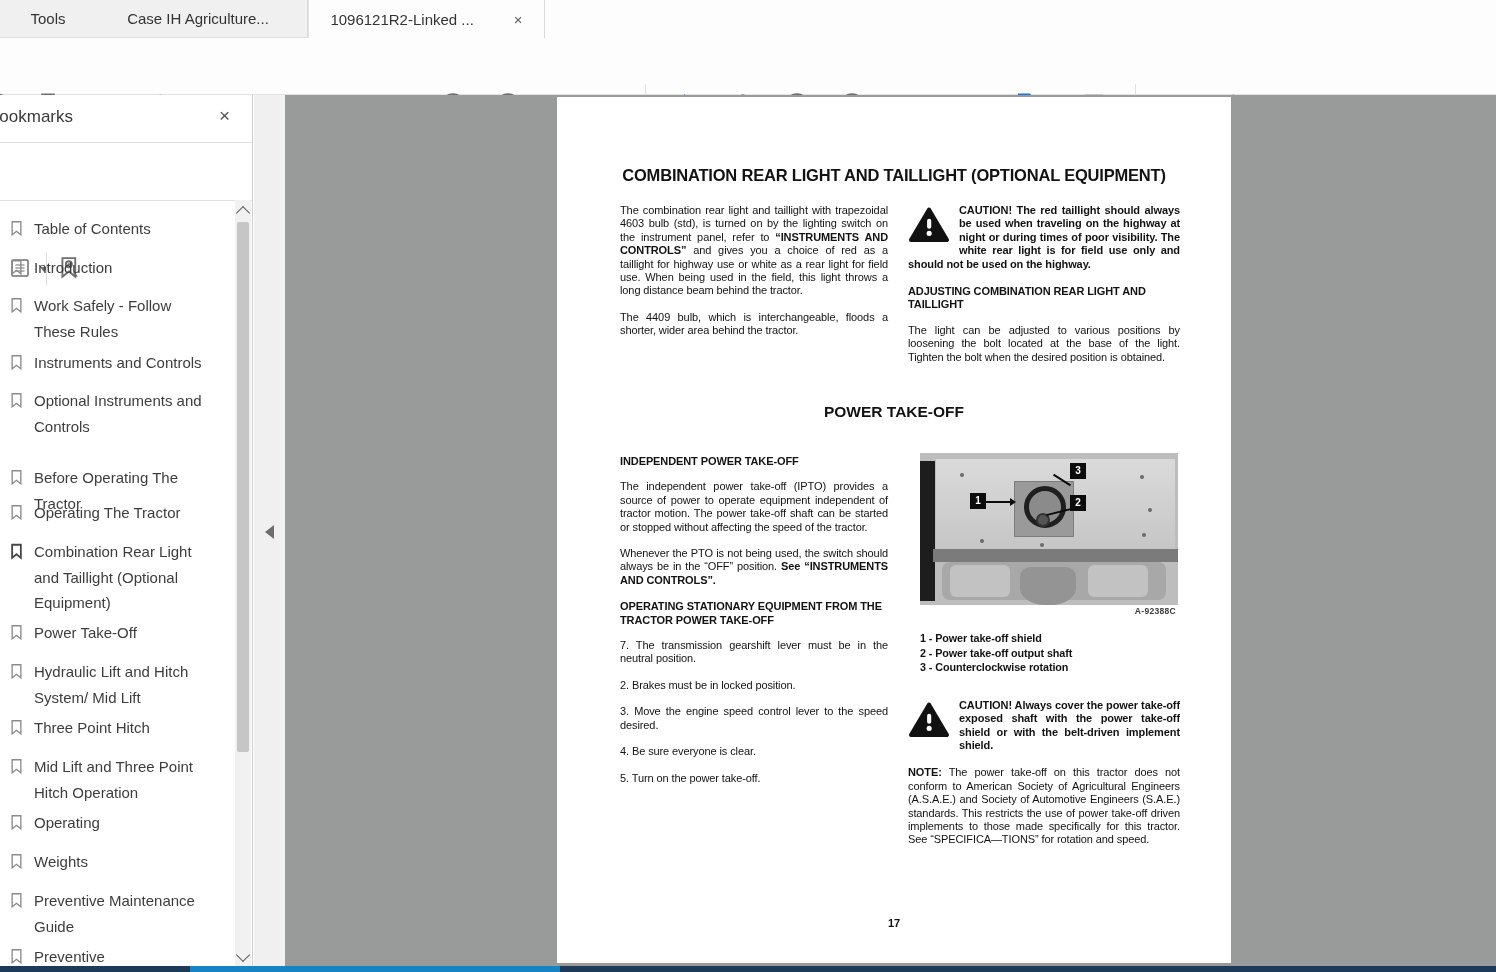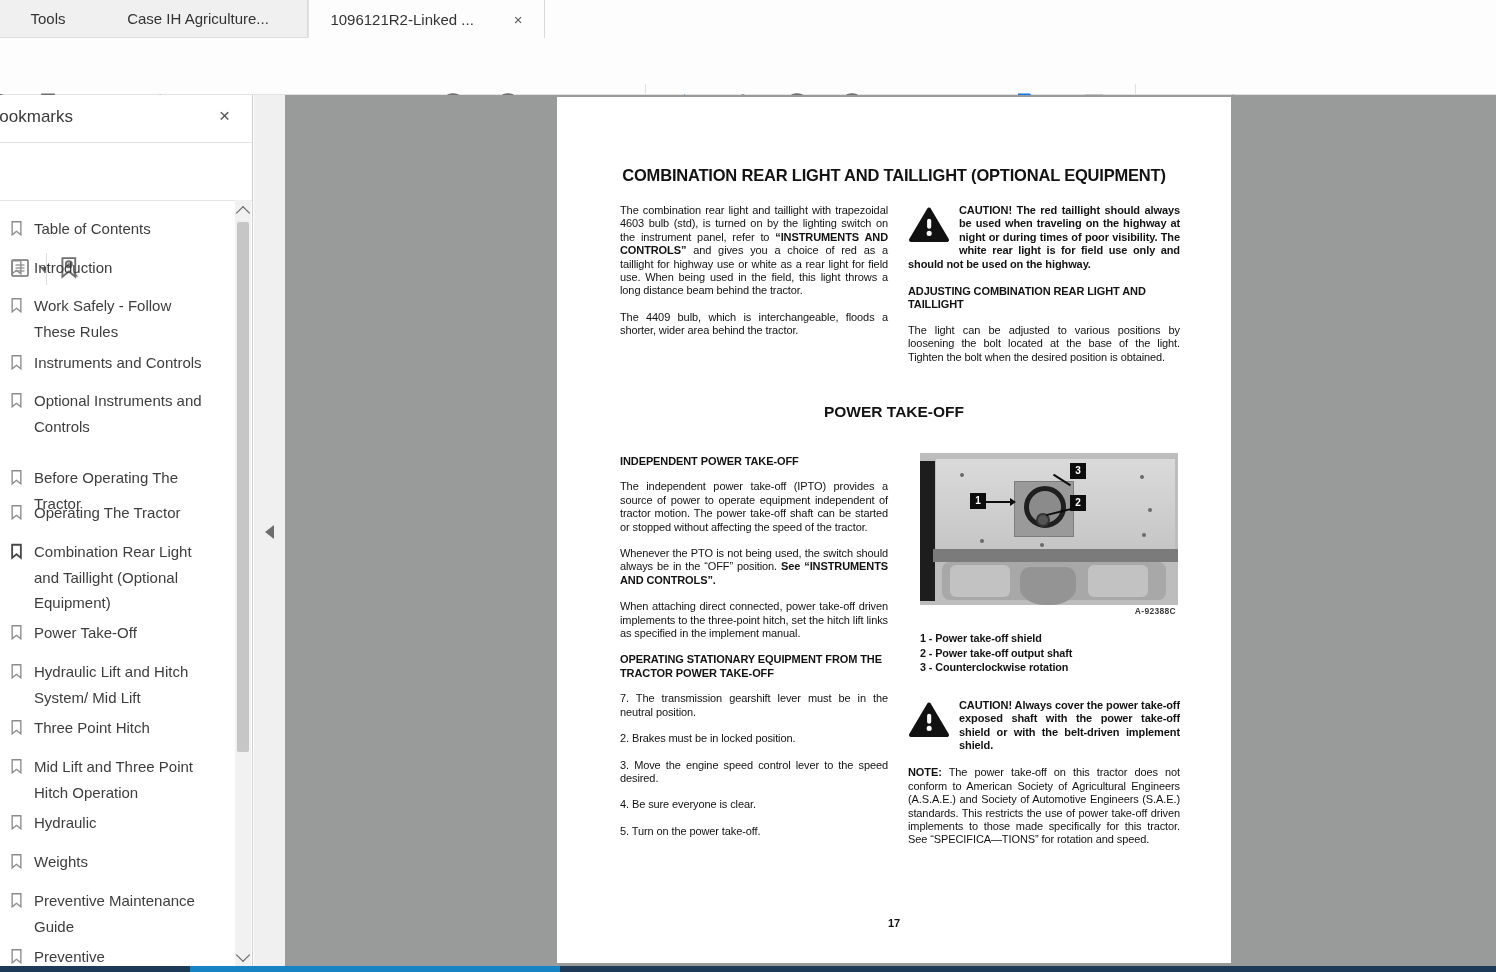--- a/index.html
+++ b/index.html
@@ -347,21 +347,21 @@
             </svg>
           </span>
         <span>Mid Lift and Three Point Hitch Operation</span>
       </div>
       <div class="bm" style="top:715px;">
         <span class="bmicon">
             <svg viewBox="0 0 24 24" fill="none" stroke="#8b8b8b" stroke-width="1.7">
               <path d="M6.5 3.5h11V20L12 15.5 6.5 20z"></path>
             </svg>
           </span>
-        <span>Hydraulic</span>
+        <span>Operating</span>
       </div>
       <div class="bm" style="top:754px;">
         <span class="bmicon">
             <svg viewBox="0 0 24 24" fill="none" stroke="#8b8b8b" stroke-width="1.7">
               <path d="M6.5 3.5h11V20L12 15.5 6.5 20z"></path>
             </svg>
           </span>
         <span>Weights</span>
       </div>
       <div class="bm" style="top:793px;">
@@ -416,21 +416,20 @@
           <p class="sub" style="margin-top:2px;">ADJUSTING COMBINATION REAR LIGHT AND TAILLIGHT</p>
           <p>The light can be adjusted to various positions by loosening the bolt located at the base of the light. Tighten the bolt when the desired position is obtained.</p>
         </div>
 
         <div class="h2">POWER TAKE-OFF</div>
 
         <div class="col" style="left:63px;top:358px;width:268px;">
           <p class="sub">INDEPENDENT POWER TAKE-OFF</p>
           <p>The independent power take-off (IPTO) provides a source of power to operate equipment independent of tractor motion. The power take-off shaft can be started or stopped without affecting the speed of the tractor.</p>
           <p><span>Whenever the PTO is not being used, the switch should always be in the “OFF” position. </span><span class="b">See “INSTRUMENTS AND CONTROLS”.</span></p>
-          <p>When attaching direct connected, power take-off driven implements to the three-point hitch, set the hitch lift links as specified in the implement manual.</p>
           <p class="sub">OPERATING STATIONARY EQUIPMENT FROM THE TRACTOR POWER TAKE-OFF</p>
           <p>7.  The transmission gearshift lever must be in the neutral position.</p>
           <p>2.  Brakes must be in locked position.</p>
           <p>3.  Move the engine speed control lever to the speed desired.</p>
           <p>4.  Be sure everyone is clear.</p>
           <p>5.  Turn on the power take-off.</p>
         </div>
 
         <div class="col" style="left:351px;top:356px;width:272px;">
 

